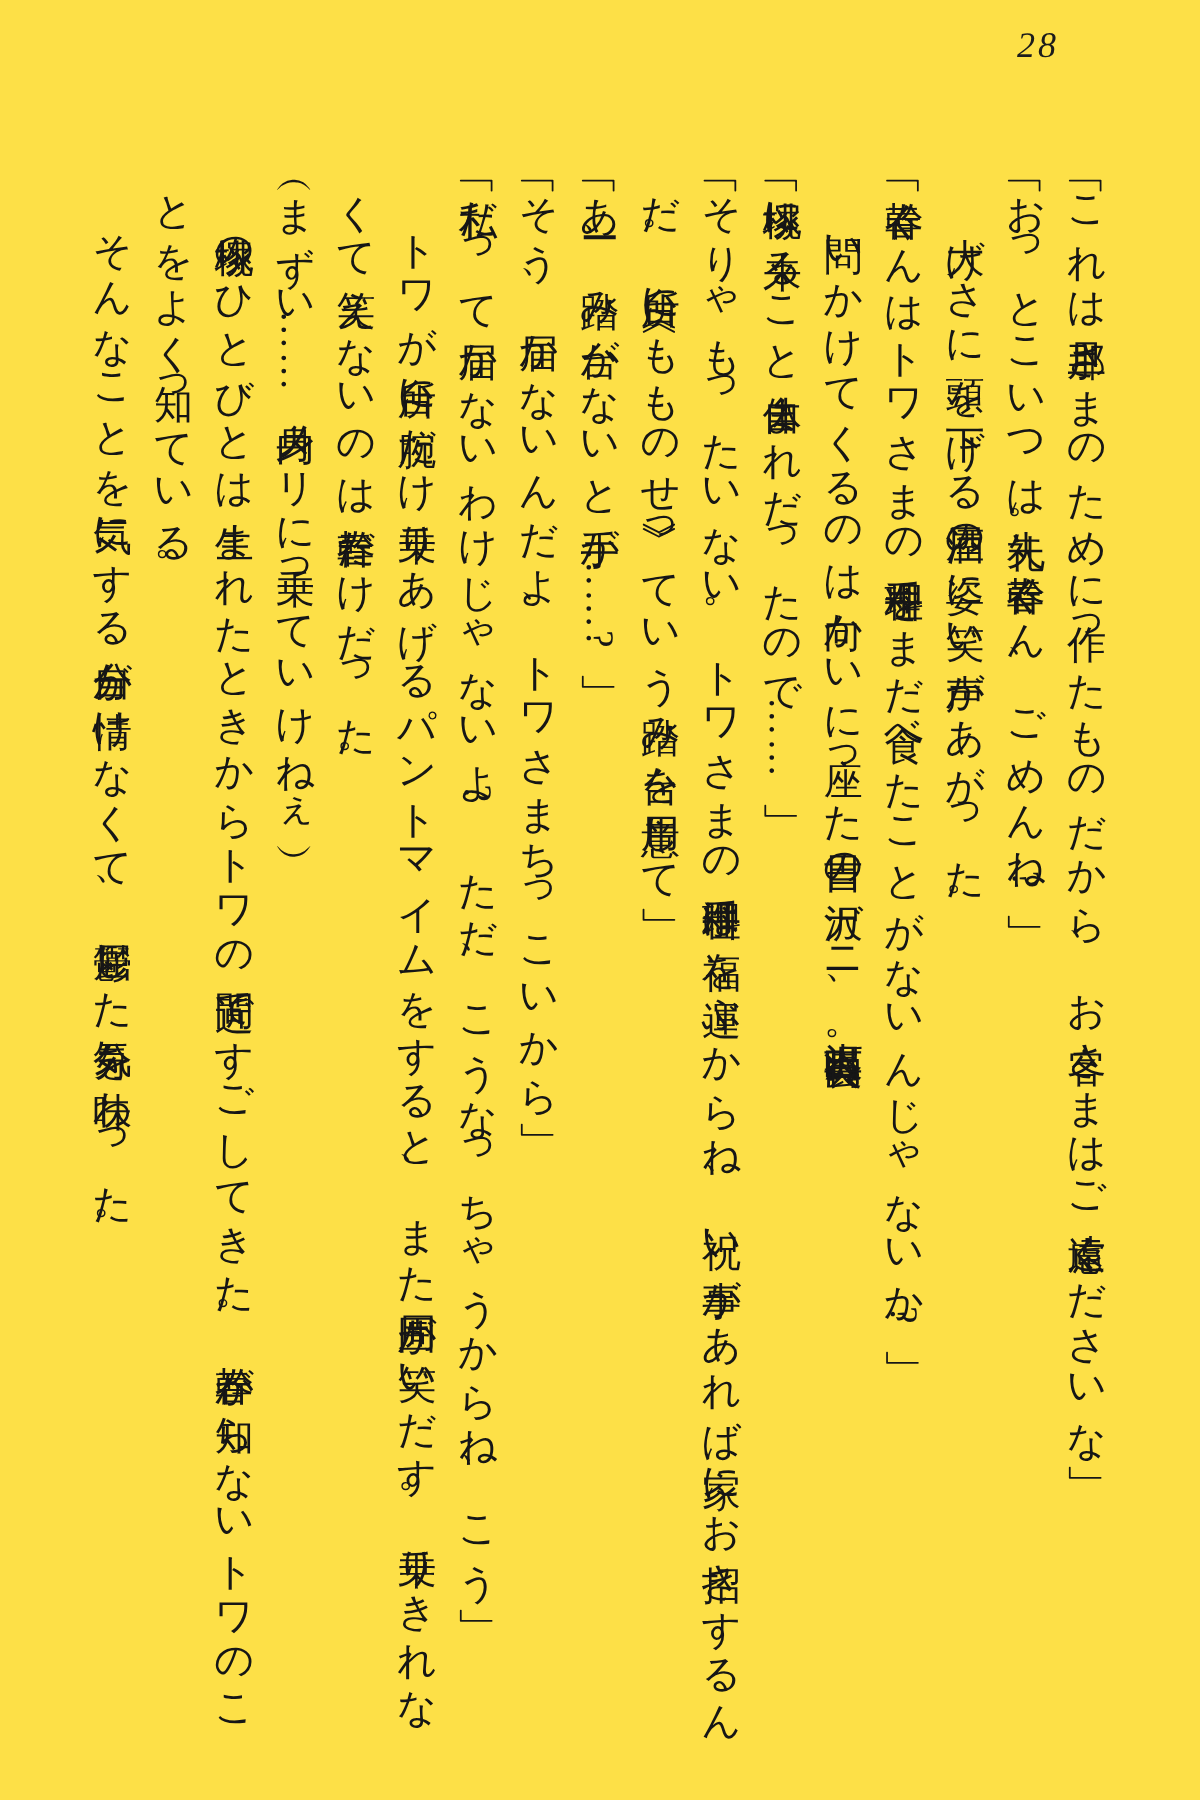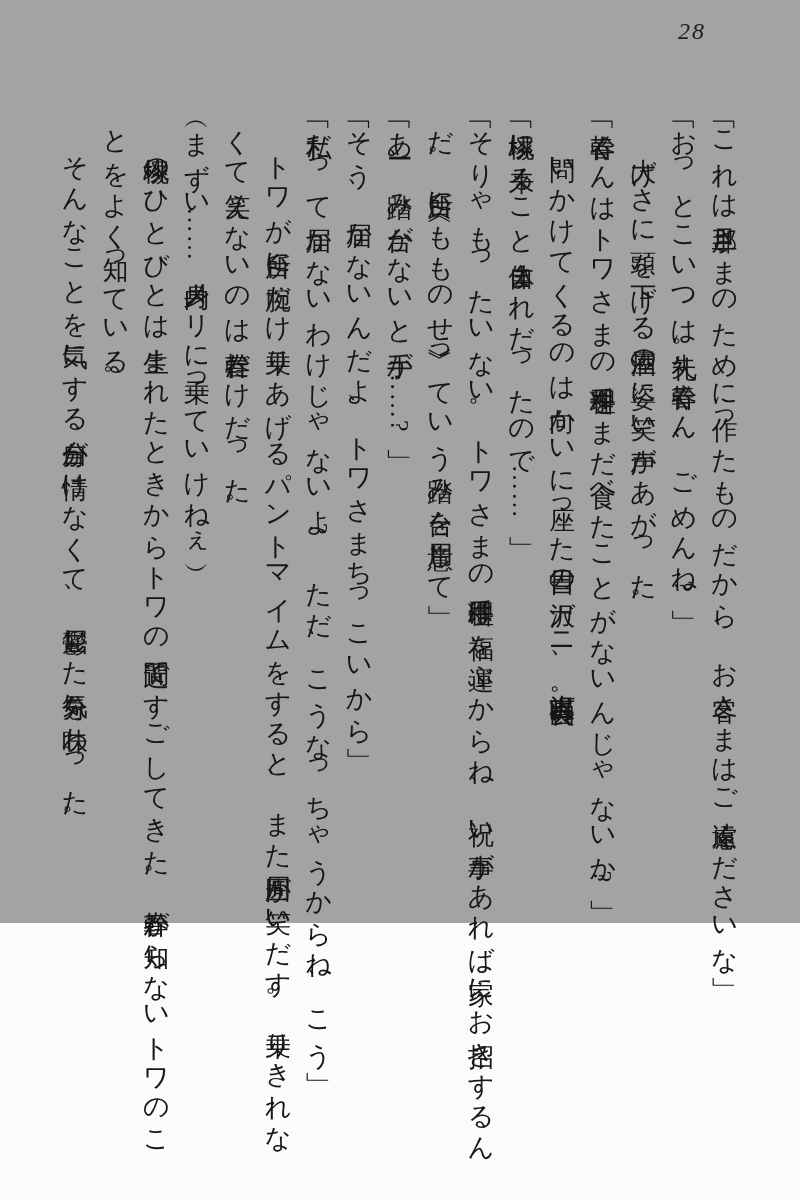--- a/index.html
+++ b/index.html
@@ -6,22 +6,22 @@
     margin: 0;
     padding: 0;
     width: 800px;
     height: 1200px;
     background: #fbfbf9;
     overflow: hidden;
   }
   .book-page {
     position: relative;
     width: 800px;
-    height: 923px;
-    background: #a3a3a3;
+    height: 1200px;
+    background: #fde047;
     color: #141414;
     font-family: "Liberation Serif", "DejaVu Serif", serif;
   }
   .page-number {
     position: absolute;
     top: 18px;
     left: 678px;
     font-size: 24px;
     font-style: italic;
     letter-spacing: 2px;

